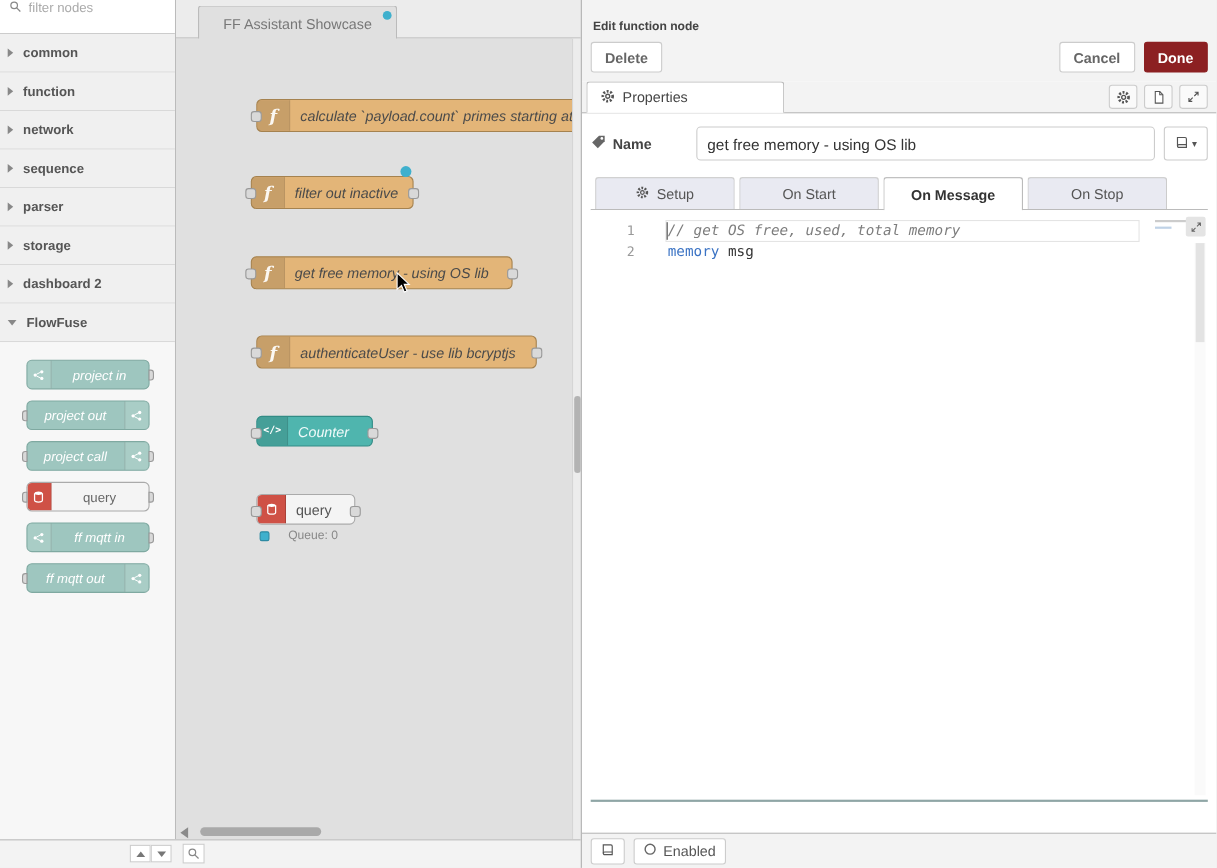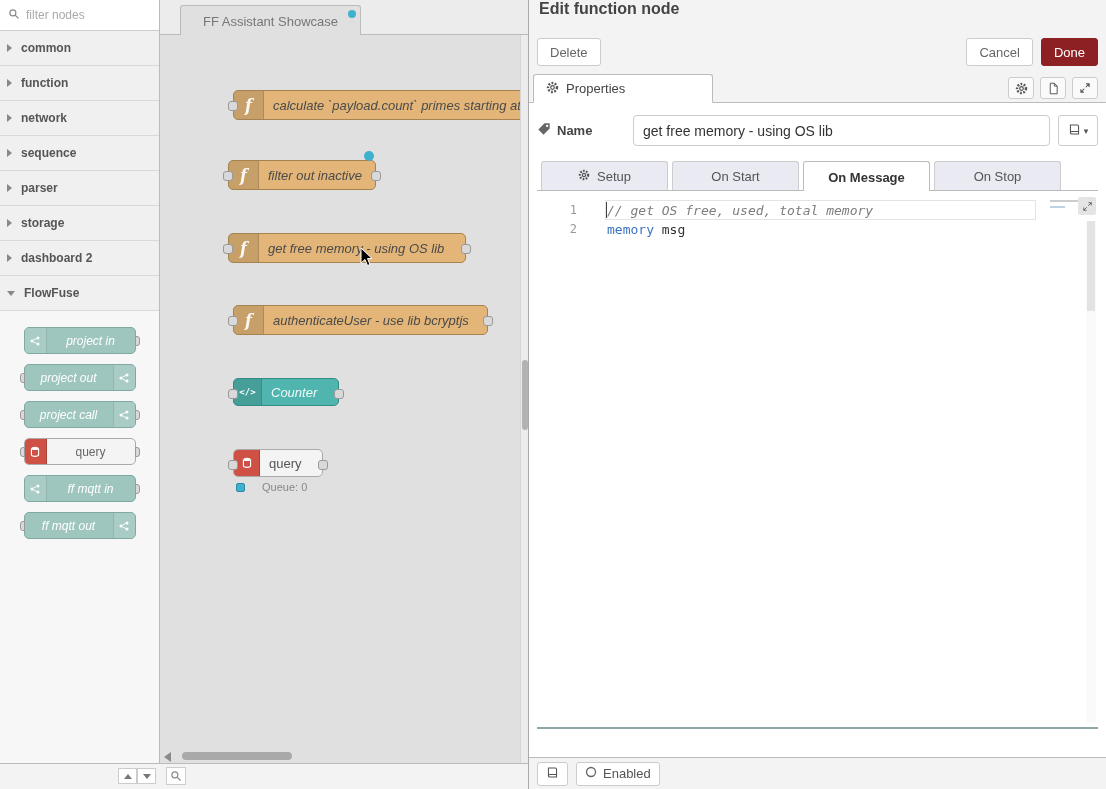--- a/index.html
+++ b/index.html
@@ -11,21 +11,21 @@
     --done-button:#8C2022; --changed-dot:#3fb0cd; --tab-inactive:#e9eaf2;
     --comment:#7d7d7d; --keyword:#3b73c4;
   }
   *{box-sizing:border-box; margin:0; padding:0;}
   html,body{width:1106px;height:789px;}
   body{font-family:"Liberation Sans",sans-serif; font-size:13px; color:#444; background:#fff; overflow:hidden;}
   .app{position:relative; width:1106px; height:789px; overflow:hidden; background:var(--canvas);}
 
   
   .palette{position:absolute; left:0; top:0; width:160px; bottom:26px; background:var(--chrome); border-right:1px solid #bbb; display:flex; flex-direction:column;}
-  .palette-search{height:31px; background:#fff; border-bottom:1px solid #ccc; display:flex; align-items:center; gap:6px; padding:0 8px; flex:none;}
+  .palette-search{height:31px; background:#fff; border-bottom:1px solid #ccc; display:flex; align-items:flex-start; gap:6px; padding:0 8px; flex:none;}
   .palette-search input{border:none; outline:none; background:transparent; width:100%; font-family:"Liberation Sans",sans-serif; font-size:12px; color:#666;}
   .palette-search input::placeholder{color:#aaa;}
   .pcat{height:35px; flex:none; display:flex; align-items:center; gap:9px; padding:0 7px; background:#f0f0f0; border-bottom:1px solid #d9d9d9; cursor:pointer;}
   .pcat-label{font-size:12px; font-weight:bold; color:#555;}
   .chev{width:0; height:0; border-top:4px solid transparent; border-bottom:4px solid transparent; border-left:5px solid #888;}
   .chev.open{border-left:4px solid transparent; border-right:4px solid transparent; border-top:5px solid #888; border-bottom:none;}
   .palette-nodes{flex:1; background:#f7f7f7; padding-top:16px; overflow:hidden;}
   .pnode{position:relative; width:112px; height:27px; margin:0 auto 10px auto; border-radius:5px; display:flex; align-items:center; font-size:12px; cursor:grab;}
   .pnode.teal{background:var(--project-node); border:1px solid var(--project-node-border);font-style:italic;}
   .pnode.light{background:var(--query-node); border:1px solid var(--query-node-border);}
@@ -76,23 +76,23 @@
 
   .bottom-bar{position:absolute; left:0; bottom:0; width:528px; height:26px; background:var(--chrome); border-top:1px solid #bbb;}
   .collapse-btns{position:absolute; left:118px; top:4px; display:flex;}
   .cbtn{width:19px; height:16px; background:#fff; border:1px solid #ccc; display:flex; align-items:center; justify-content:center; cursor:pointer;}
   .tri-up{width:0;height:0;border-left:4px solid transparent;border-right:4px solid transparent;border-bottom:5px solid #777;}
   .tri-down{width:0;height:0;border-left:4px solid transparent;border-right:4px solid transparent;border-top:5px solid #777;}
   .zoom-search{position:absolute; left:166px; top:3px; width:20px; height:18px; background:#fff; border:1px solid #ccc; display:flex; align-items:center; justify-content:center; cursor:pointer;}
 
   
   .tray{position:absolute; left:528px; top:0; width:578px; height:789px; background:#fff; border-left:1px solid #aaa; display:flex; flex-direction:column;}
-  .tray-header{flex:none; height:30px; background:var(--chrome); display:flex; align-items:flex-start; padding:0 10px; font-size:16px; font-weight:bold; color:#444;}
+  .tray-header{flex:none; height:30px; background:var(--chrome); display:flex; align-items:flex-end; padding:0 10px; font-size:11px; font-weight:bold; color:#444;}
   .tray-toolbar{flex:none; height:44px; background:var(--chrome); display:flex; align-items:center; gap:8px; padding:0 8px;}
-  .btn{height:28px; padding:0 12px; background:#fff; border:1px solid #ccc; border-radius:3px; font-family:"Liberation Sans",sans-serif; font-size:13px; color:#666; cursor:pointer; display:inline-flex; align-items:center; justify-content:center;}
+  .btn{height:28px; padding:0 12px; background:#fff; border:1px solid #ccc; border-radius:3px; font-family:"Liberation Sans",sans-serif; font-size:13px; color:#666; cursor:pointer; display:inline-flex; align-items:center; justify-content:center;font-weight:bold;}
   .btn.primary{background:var(--done-button); border-color:var(--done-button); color:#fff;}
   .spacer{flex:1;}
   .prop-row{flex:none; height:29px; background:var(--chrome); border-bottom:1px solid #bbb; position:relative;}
   .prop-tab{position:absolute; left:4px; bottom:-1px; height:29px; width:180px; background:#fff; border:1px solid #bbb; border-bottom:1px solid #fff; border-radius:3px 3px 0 0; display:flex; align-items:center; gap:7px; padding:0 12px; font-size:13px; color:#444; cursor:pointer;}
   .prop-icons{position:absolute; right:8px; top:3px; display:flex; gap:6px;}
   .ibtn{width:26px; height:22px; background:#fafafa; border:1px solid #ccc; border-radius:3px; display:flex; align-items:center; justify-content:center; cursor:pointer;}
 
   .tray-body{flex:1; background:#fff; padding:12px 8px 0 8px; overflow:hidden; display:flex; flex-direction:column;}
   .name-row{flex:none; display:flex; align-items:center; gap:8px;}
   .name-label{display:flex; align-items:center; gap:6px; width:88px; font-weight:bold; font-size:13px; color:#444;}

